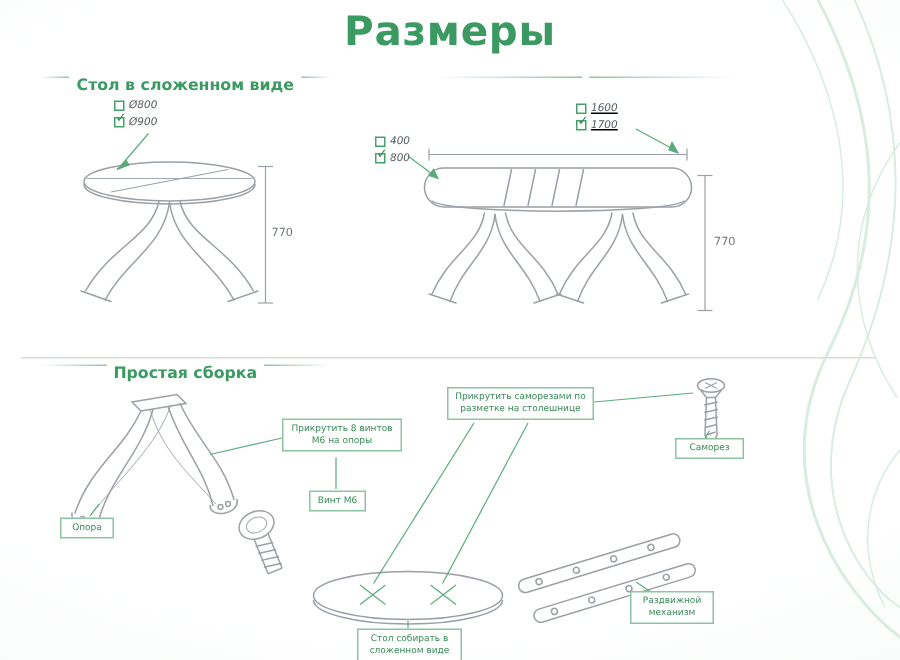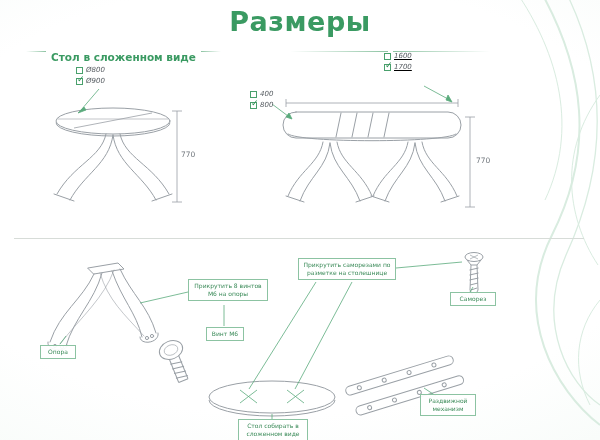--- a/index.html
+++ b/index.html
@@ -208,21 +208,21 @@
       <span class="lb">Ø800</span>
     </div>
     <div class="opt">
       <span class="chk">
           <span class="mk">✓</span>
         </span>
       <span class="lb">Ø900</span>
     </div>
   </div>
 
-  <div class="opts" style="left:384px; top:52px;text-decoration:underline;">
+  <div class="opts" style="left:384px; top:68px;text-decoration:underline;">
     <div class="opt">
       <span class="chk">
           <span class="mk"></span>
         </span>
       <span class="lb">1600</span>
     </div>
     <div class="opt">
       <span class="chk">
           <span class="mk">✓</span>
         </span>
@@ -243,20 +243,25 @@
         </span>
       <span class="lb">800</span>
     </div>
   </div>
 
   <span class="dim" style="left:181px; top:150px;">770</span>
   <span class="dim" style="left:476px; top:156px;">770</span>
 
   <div class="divider"></div>
 
+  <div class="sec-head" style="left:26px; top:243px; width:195px;">
+    <span class="ln ln-l"></span>
+    <span class="txt">Простая сборка</span>
+    <span class="ln ln-r"></span>
+  </div>
 
   <div class="note" style="left:40px; top:345px; width:36px;">Опора</div>
   <div class="note" style="left:188px; top:279px; width:80px;">Прикрутить 8 винтов М6 на опоры</div>
   <div class="note" style="left:206px; top:327px; width:38px;">Винт М6</div>
   <div class="note" style="left:298px; top:258px; width:98px;">Прикрутить саморезами по разметке на столешнице</div>
   <div class="note" style="left:450px; top:292px; width:46px;">Саморез</div>
   <div class="note" style="left:238px; top:419px; width:70px;">Стол собирать в сложенном виде</div>
   <div class="note" style="left:420px; top:394px; width:56px;">Раздвижной механизм</div>
 
 </div>

